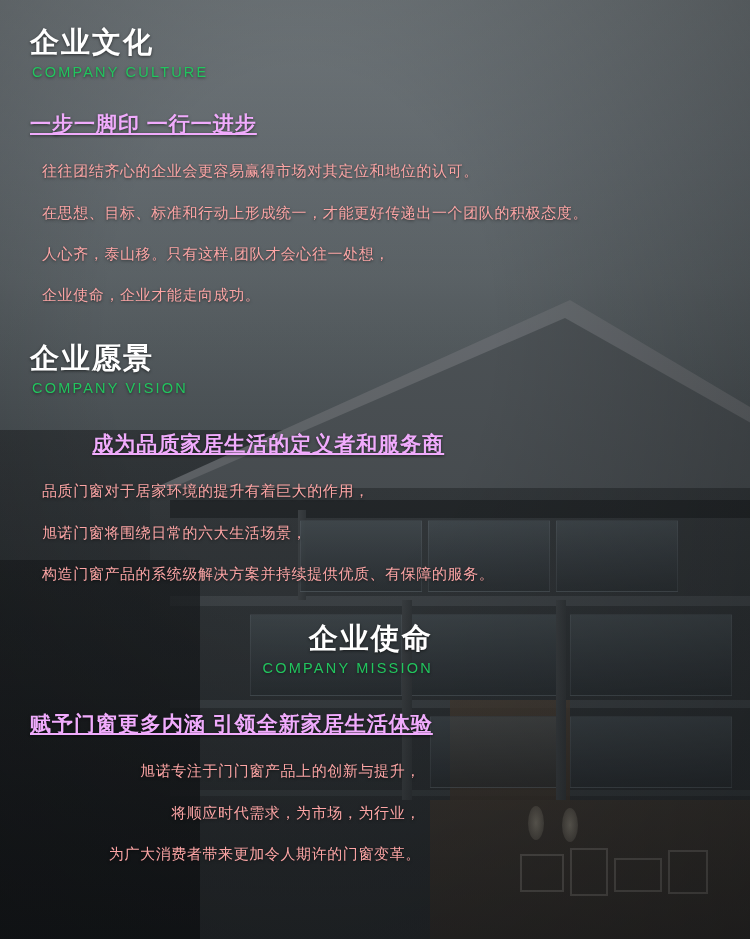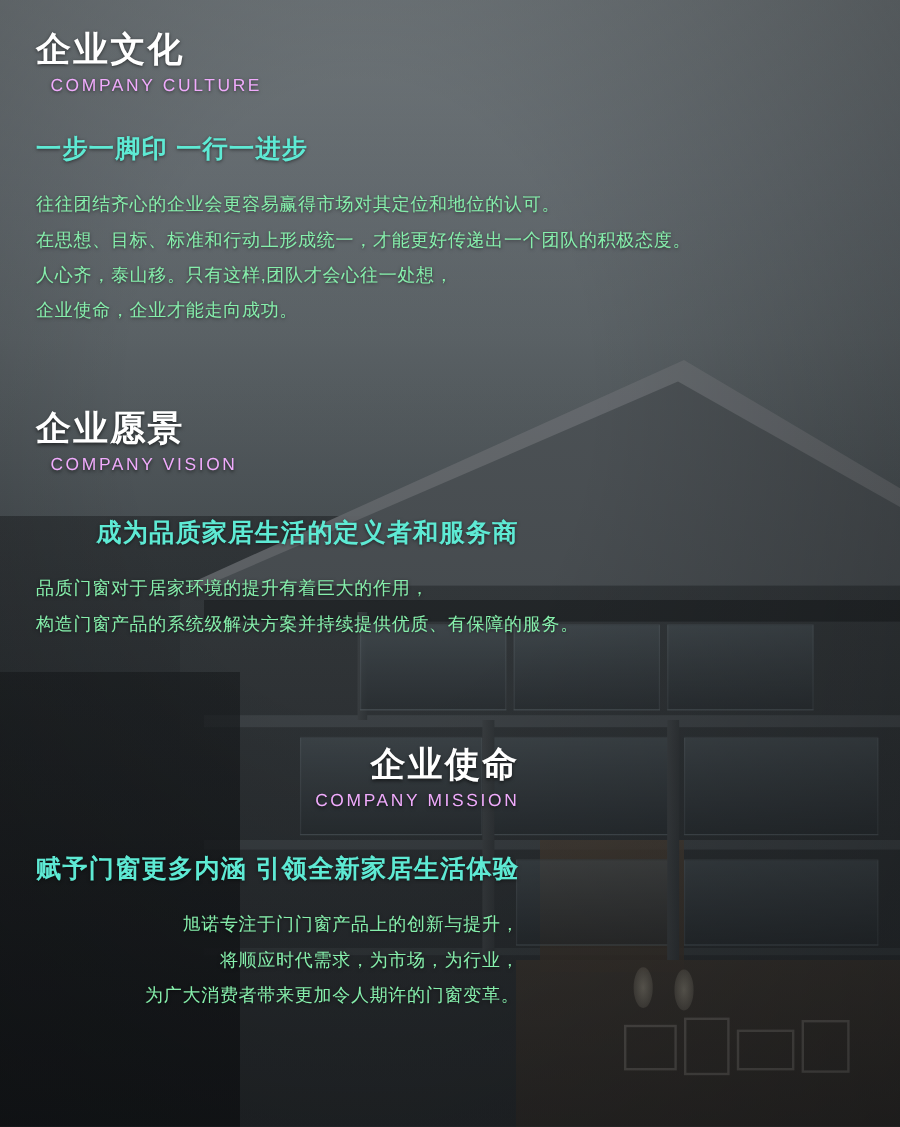--- a/index.html
+++ b/index.html
@@ -150,42 +150,43 @@
   .cn-title {
     font-size: 29px;
     font-weight: bold;
     letter-spacing: 2px;
     line-height: 1.25;
     margin: 0;
   }
   .en-title {
     font-size: 14.5px;
     letter-spacing: 2.2px;
-    margin: 4px 0 0 12px;
-    color: #f0abfc;
+    margin: 4px 0 0 2px;
+    color: #22c55e;
     font-weight: normal;
   }
   .headline {
     font-size: 21px;
     font-weight: bold;
     letter-spacing: 1px;
     margin: 30px 0 0 0;
-    color: #5eead4;
+    color: #f0abfc;
+    text-decoration: underline;
   }
   .sec-vision .headline { margin-top: 34px; text-align: center; }
   .sec-mission .headline { margin-top: 34px; }
   .body-lines {
     margin-top: 18px;
   }
   .body-line {
     font-size: 15px;
     line-height: 1.95;
     letter-spacing: .6px;
-    color: #86efac;
-    margin: 0;
+    color: #fca5a5;
+    margin: 12px;
     white-space: nowrap;
   }
 </style>
 </head>
 <body>
 
 <div class="page">
 
   <div class="bg">
     <div class="sky"></div>
@@ -235,20 +236,21 @@
         <p class="body-line">企业使命，企业才能走向成功。</p>
       </div>
     </div>
 
     <div class="section sec-vision">
       <div class="cn-title">企业愿景</div>
       <div class="en-title">COMPANY VISION</div>
       <div class="headline">成为品质家居生活的定义者和服务商</div>
       <div class="body-lines">
         <p class="body-line">品质门窗对于居家环境的提升有着巨大的作用，</p>
+        <p class="body-line">旭诺门窗将围绕日常的六大生活场景，</p>
         <p class="body-line">构造门窗产品的系统级解决方案并持续提供优质、有保障的服务。</p>
       </div>
     </div>
 
     <div class="section sec-mission">
       <div class="cn-title">企业使命</div>
       <div class="en-title">COMPANY MISSION</div>
       <div class="headline">赋予门窗更多内涵  引领全新家居生活体验</div>
       <div class="body-lines">
         <p class="body-line">旭诺专注于门门窗产品上的创新与提升，</p>

